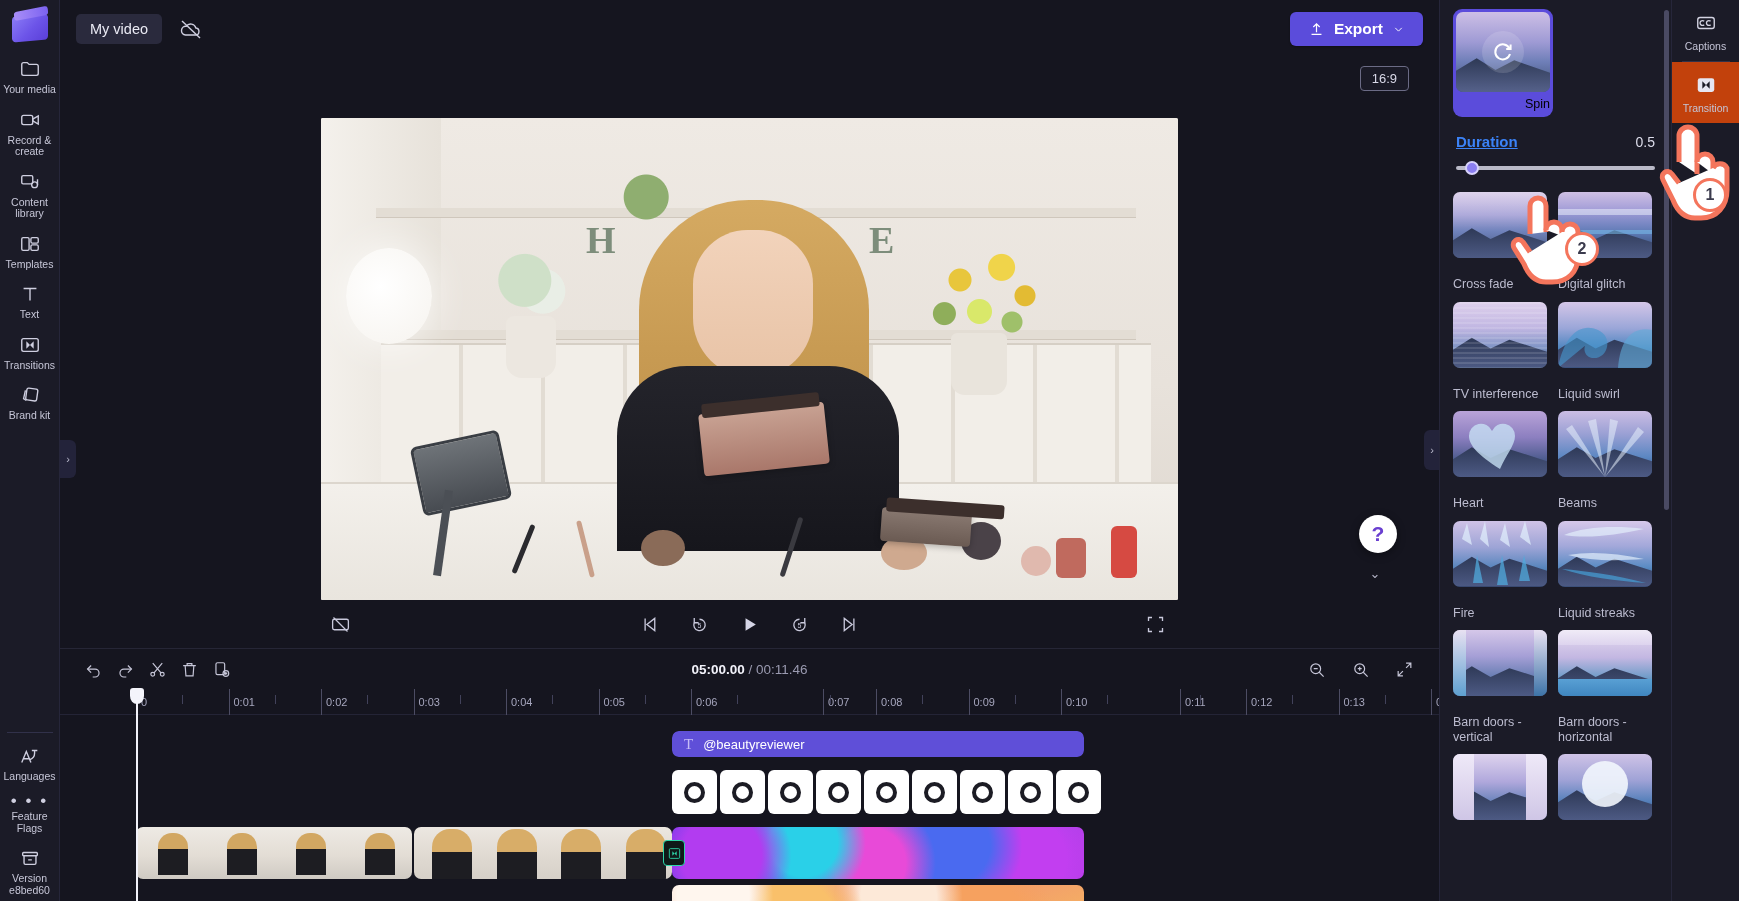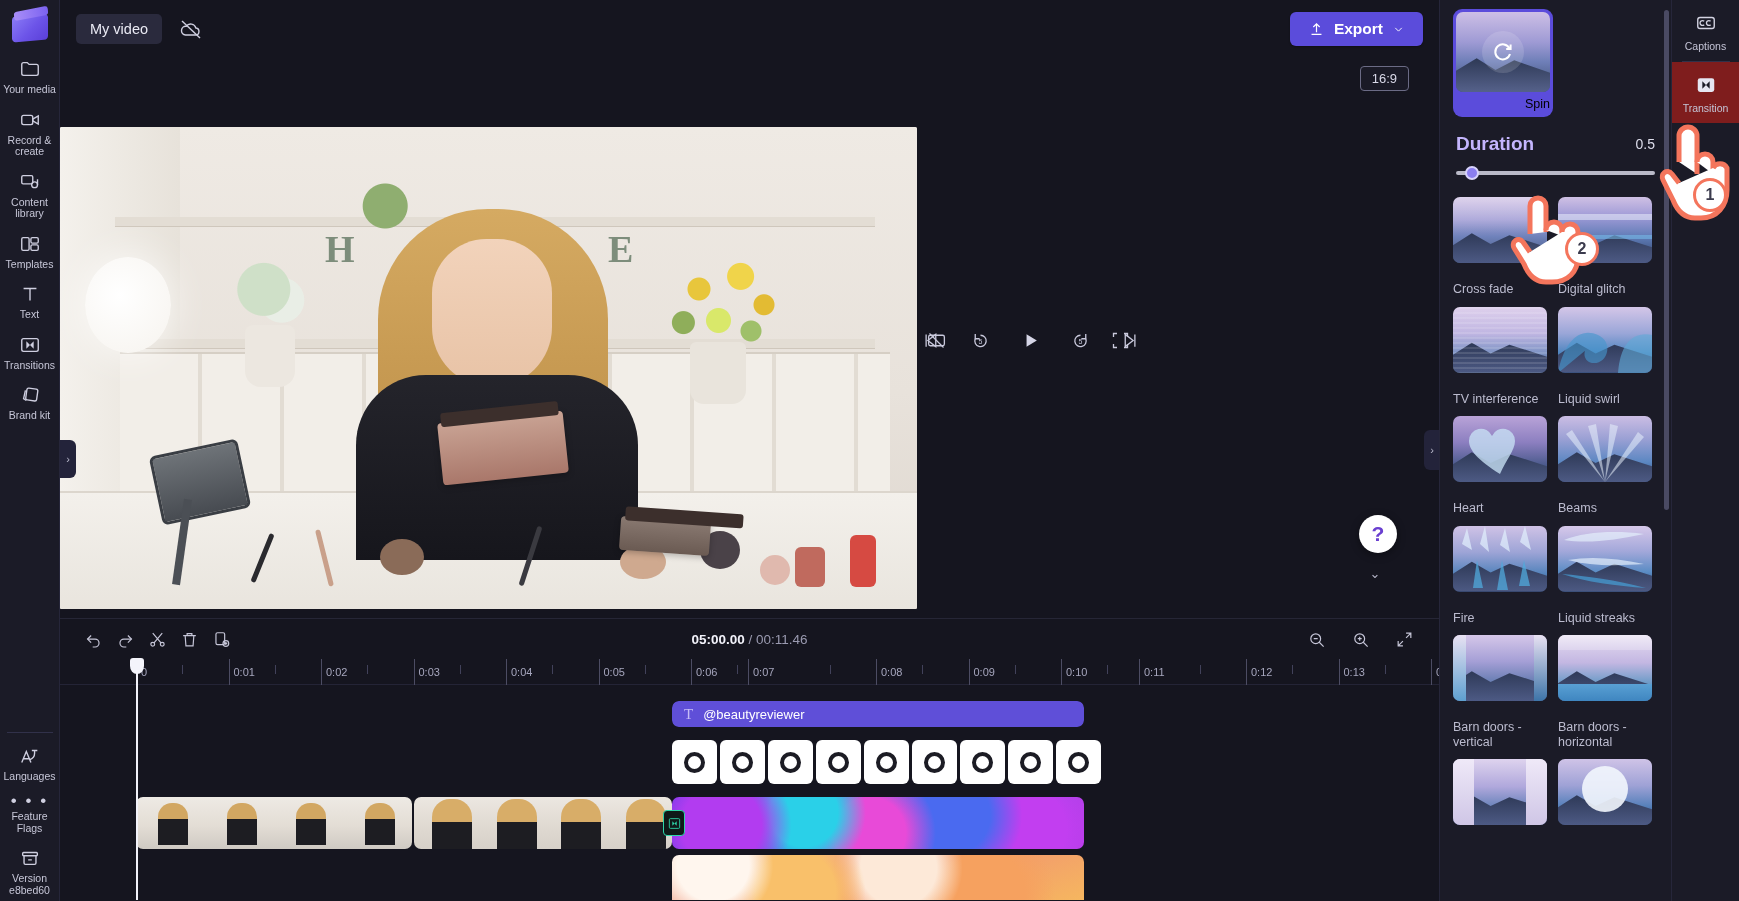--- a/index.html
+++ b/index.html
@@ -58,21 +58,21 @@
   .cloud-icon { margin-left: 16px; width: 26px; height: 26px; display:flex; align-items:center; justify-content:center;}
   .cloud-icon svg { width: 24px; height: 24px; stroke:#cfcfe0; fill:none; stroke-width:1.4;}
   .topbar-right { margin-left:auto; display:flex; align-items:center; gap: 12px;}
   .export-btn {
     background:#5b4cdb; color:#fff; font-size: 15.5px; font-weight: 600;
     border-radius: 6px; padding: 8px 18px; display:flex; align-items:center; gap:9px; cursor:pointer;
     box-shadow: 0 1px 2px rgba(0,0,0,.3);
   }
   .export-btn svg { width: 17px; height:17px; stroke:#fff; fill:none; stroke-width:1.7;}
 
-  .stage-wrap { flex: 1 1 auto; display:flex; flex-direction:row; align-items:center; position:relative; padding-top: 4px;}
+  .stage-wrap { flex: 1 1 auto; display:flex; flex-direction:column; align-items:center; position:relative; padding-top: 4px;}
   .ratio-badge {
     position:absolute; right: 30px; top: 8px;
     border:1px solid #6b6b85; color:#d9d9e8; font-size: 13px;
     padding: 4px 11px; border-radius: 4px; cursor:pointer; background:#1a1a26;
   }
   .video-frame {
     width: 857px; height: 482px; margin-top: 56px;
     border-radius: 2px; overflow:hidden; position: relative;
     background:#d9d2ca;
   }
@@ -221,37 +221,37 @@
   .tp-cell.sel .tp-thumb { width: 94px; height: 80px; }
   .tp-label { font-size: 12.5px; color:#c0c0d2; margin-top: 5px; line-height: 14px; }
   .tp-cell.sel .tp-label { color:#000000; padding-left: 4px; margin-bottom: 3px; text-align: right;}
   .mtn { background: linear-gradient(180deg,#cdbfe6 0%, #9e9ad4 38%, #6f7fb8 62%, #3c4d72 100%); }
   .mtn:after { content:""; position:absolute; left:0; bottom:0; width:100%; height:46%;
     background: linear-gradient(180deg,#2a3550,#55618a); clip-path: polygon(0 42%, 22% 8%, 42% 40%, 62% 14%, 100% 48%, 100% 100%, 0 100%);}
   .spin-ic { position:absolute; width:42px;height:42px;border-radius:50%;background:rgba(255,255,255,.14);
     display:flex;align-items:center;justify-content:center; z-index:2;}
   .spin-ic svg{width:24px;height:24px;stroke:#fff;fill:none;stroke-width:2;}
   .dur-row { display:flex; align-items:center; justify-content:space-between; padding: 16px 16px 0; }
-  .dur-lbl { font-size: 19px; font-weight:700; color:#c4b5fd;}
+  .dur-lbl { font-size: 15px; font-weight:700; color:#3b82f6;text-decoration:underline;}
   .dur-val { font-size: 14px; color:#dedeec; }
   .slider-row { padding: 10px 16px 14px; }
   .slider { position:relative; height: 16px; }
   .strack { position:absolute; top:6px; left:0; right:0; height:4px; background:#babac8; border-radius:3px;}
   .sthumb { position:absolute; top:1px; left:0; width:14px; height:14px; border-radius:50%;
     background:#8b7ef0; border:2px solid #d7d2fb; }
   .grid { padding: 2px 13px 10px; display:grid; grid-template-columns: 94px 94px; gap: 10px 11px; overflow:hidden;}
   .gcell { cursor:pointer; }
   .gthumb { width: 94px; height: 66px; border-radius: 7px; overflow:hidden; position:relative;}
   .glabel { font-size: 12.5px; color:#bcbccf; margin-top: 19px; line-height: 14.5px;}
   .r-scroll { position:absolute; right: 2px; top: 10px; width: 5px; background:#4a4a63; border-radius:3px;}
 
   
   .right-rail { width: 68px; flex: 0 0 68px; background:#1b1b27; border-left:1px solid #26263a; }
   .rr-item { padding: 10px 0 9px; display:flex; flex-direction:column; align-items:center; gap:4px; cursor:pointer;}
-  .rr-item.active { background:#7f1d1d; }
+  .rr-item.active { background:#c2410c; }
   .rr-icon { width:26px;height:26px; display:flex;align-items:center;justify-content:center;}
   .rr-icon svg { width:22px;height:22px;stroke:#d3d3e2;fill:none;stroke-width:1.5;}
   .rr-lbl { font-size: 10.5px; color:#c4c4d6; }
   .rr-div { width: 48px; height:1px; background:#31314a; margin: 0 auto;}
 
   
   .help-btn {
     position:absolute; width: 38px; height: 38px; border-radius:50%; background:#fff;
     display:flex; align-items:center; justify-content:center; cursor:pointer; z-index: 9;
     box-shadow: 0 2px 8px rgba(0,0,0,.4); font-size: 21px; font-weight:700; color:#6a3fd0;
@@ -573,37 +573,37 @@
           </div>
           <div class="tick minor" style="left: 492.25px;"></div>
           <div class="tick" style="left: 538.5px;">
             <span class="lbl">0:05</span>
           </div>
           <div class="tick minor" style="left: 584.75px;"></div>
           <div class="tick" style="left: 631px;">
             <span class="lbl">0:06</span>
           </div>
           <div class="tick minor" style="left: 677.25px;"></div>
-          <div class="tick" style="left: 688px;">
+          <div class="tick" style="left: 763px;">
             <span class="lbl">0:07</span>
           </div>
           <div class="tick minor" style="left: 769.75px;"></div>
           <div class="tick" style="left: 816px;">
             <span class="lbl">0:08</span>
           </div>
           <div class="tick minor" style="left: 862.25px;"></div>
           <div class="tick" style="left: 908.5px;">
             <span class="lbl">0:09</span>
           </div>
           <div class="tick minor" style="left: 954.75px;"></div>
           <div class="tick" style="left: 1001px;">
             <span class="lbl">0:10</span>
           </div>
           <div class="tick minor" style="left: 1047.25px;"></div>
-          <div class="tick" style="left: 1079px;">
+          <div class="tick" style="left: 1120px;">
             <span class="lbl">0:11</span>
           </div>
           <div class="tick minor" style="left: 1139.75px;"></div>
           <div class="tick" style="left: 1186px;">
             <span class="lbl">0:12</span>
           </div>
           <div class="tick minor" style="left: 1232.25px;"></div>
           <div class="tick" style="left: 1278.5px;">
             <span class="lbl">0:13</span>
           </div>

